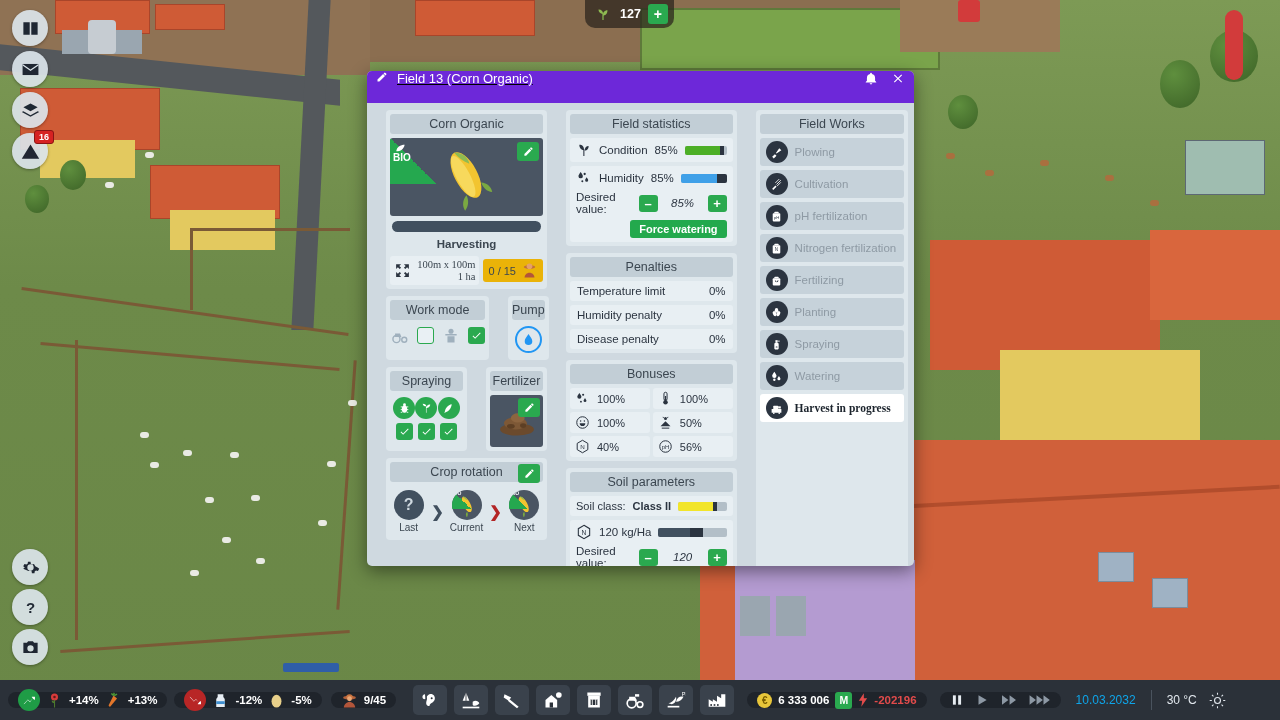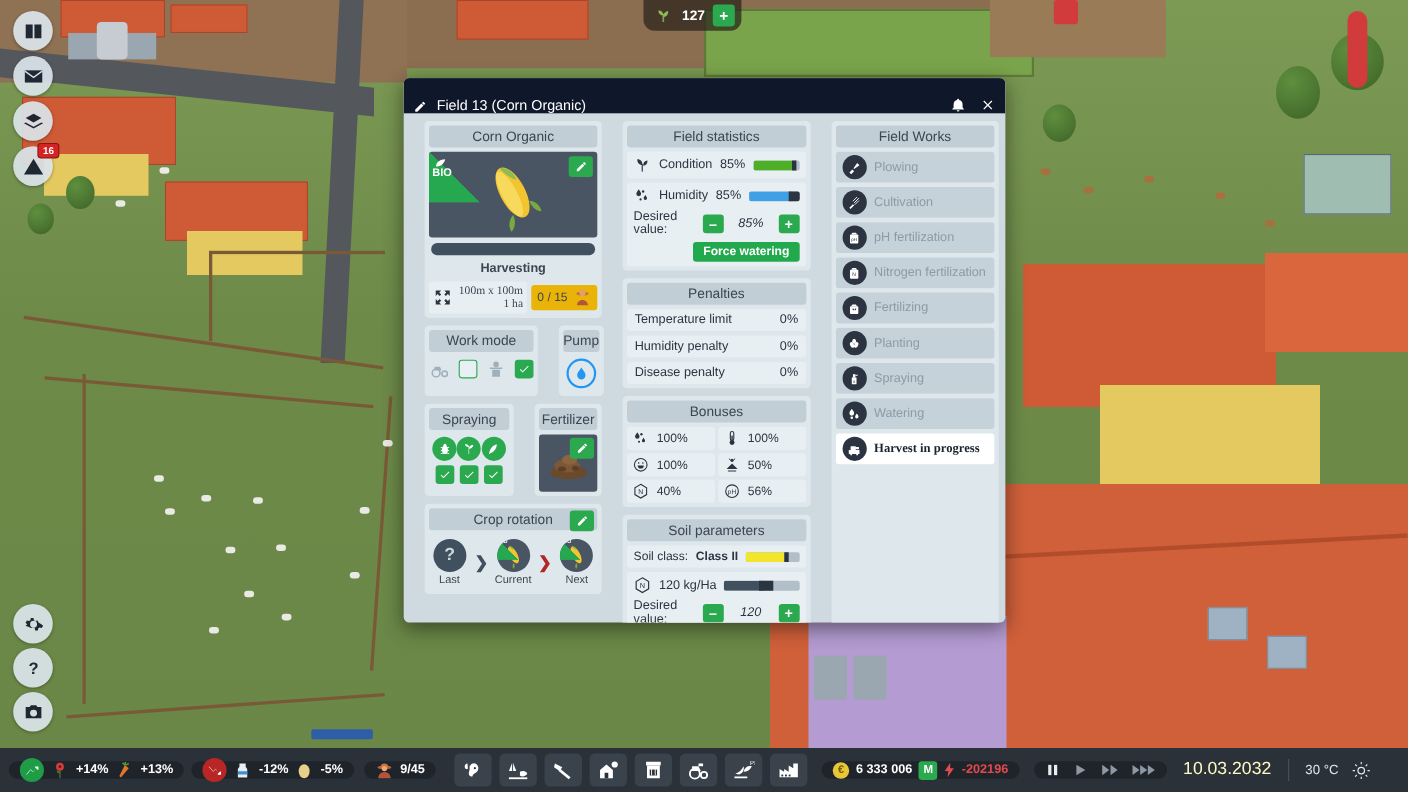--- a/index.html
+++ b/index.html
@@ -96,22 +96,22 @@
   
   #dialog {
     position:absolute; left:367px; top:71px; width:547px; height:495px;
     background:#cfd9e0;
     border-radius:5px;
     box-shadow:0 5px 18px rgba(0,0,0,.45);
     z-index:30; overflow:hidden;
     display:flex; flex-direction:column;
   }
   #dlg-header {
-    height:32px; background:#0f172a; display:flex; align-items:flex-end;
-    padding:0 9px; gap:9px; flex:0 0 32px;
+    height:32px; background:#6d28d9; display:flex; align-items:flex-start;
+    padding:0 9px; gap:9px; flex:0 0 32px;text-decoration:underline;
   }
   #dlg-header .pencil { width:12px; height:12px; fill:#fff; }
   #dlg-title { color:#fff; font-size:13px; flex:1; }
   #dlg-header .hdr-ico { width:14px; height:15px; fill:#fff; cursor:pointer; margin-left:4px;}
   #dlg-body { flex:1; display:flex; gap:6px; padding:7px 6px; }
 
   .col { display:flex; flex-direction:column; gap:7px; }
   .col-left { width:174px; }
   .col-mid  { width:192px; }
   .col-right{ width:173px; }
@@ -335,21 +335,21 @@
   }
   .m-badge {
     width:17px; height:17px; background:#2aa94f; border-radius:3px;
     display:flex; align-items:center; justify-content:center;
     color:#fff; font-size:10.5px; font-weight:bold;
   }
   .loan { color:#e24b4b; font-size:11.5px; font-weight:bold; }
   .speed-pill { display:flex; align-items:center; gap:11px; }
   .speed-pill svg { fill:#8d98a4; cursor:pointer; }
   .speed-pill svg.on { fill:#e8edf2; }
-  .date { color:#fef9c3; font-size:16px; margin-left:8px; }
+  .date { color:#0ea5e9; font-size:12px; margin-left:8px; }
   .divider { width:1px; height:20px; background:#4a535e; margin:0 8px; }
   .temp { color:#e2e8ee; font-size:12px; }
   .sun { width:17px; height:17px; fill:#e2e8ee; margin-left:5px; }
 </style>
 </head>
 <body>
 
 <div id="world">
   <div class="bg-base"></div>
 

